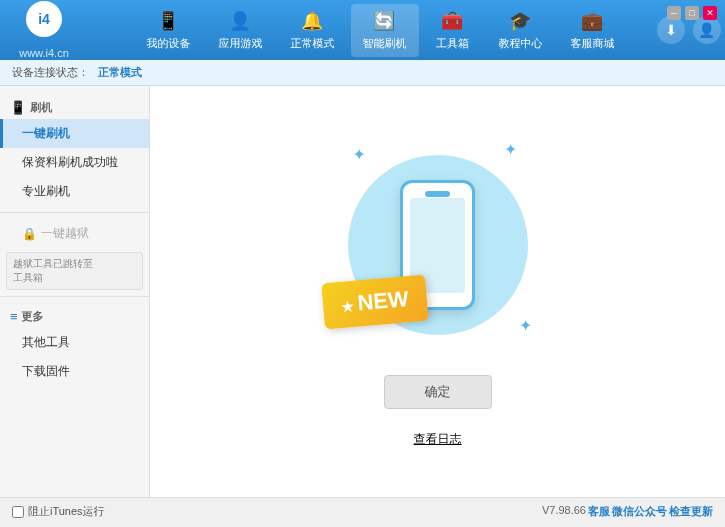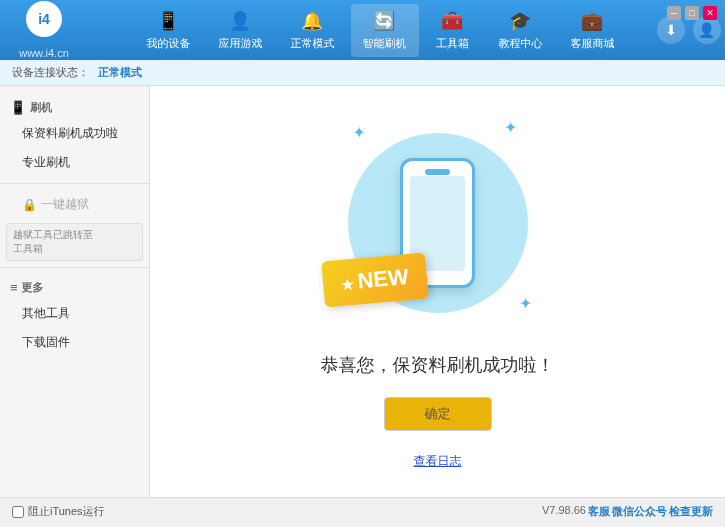--- a/index.html
+++ b/index.html
@@ -48,22 +48,22 @@
     .phone-shape { width: 75px; height: 130px; background: white; border-radius: 12px; border: 3px solid #5ab8e8; position: relative; display: flex; align-items: center; justify-content: center; box-shadow: 0 4px 12px rgba(0,0,0,0.15); }
     .phone-screen { width: 55px; height: 95px; background: #d8f0f8; border-radius: 4px; }
     .phone-notch { width: 25px; height: 6px; background: #5ab8e8; border-radius: 3px; position: absolute; top: 8px; }
     .sparkle { position: absolute; color: #5ab8e8; font-size: 16px; }
     .sparkle-1 { top: 10px; left: 15px; }
     .sparkle-2 { top: 5px; right: 20px; }
     .sparkle-3 { bottom: 20px; right: 5px; }
     .new-badge { position: absolute; bottom: 30px; left: -15px; background: linear-gradient(135deg, #f5d020 0%, #f5a623 100%); color: white; font-weight: bold; font-size: 22px; padding: 10px 18px; border-radius: 6px; transform: rotate(-5deg); box-shadow: 2px 2px 8px rgba(0,0,0,0.2); }
     .new-badge::before { content: '★ '; font-size: 14px; }
     .success-text { font-size: 18px; color: #333; margin-bottom: 20px; }
-    .confirm-btn { background: #eab308; border: 1px solid #ccc; border-radius: 4px; padding: 7px 40px; font-size: 13px; cursor: pointer; color: #555; margin-bottom: 10px; }
-    .log-link { font-size: 12px; color: #1d4ed8; cursor: pointer; text-decoration: underline; margin-top: 12px; }
+    .confirm-btn { background: #e5e5e5; border: 1px solid #ccc; border-radius: 4px; padding: 7px 40px; font-size: 13px; cursor: pointer; color: #555; margin-bottom: 10px; }
+    .log-link { font-size: 12px; color: #000000; cursor: pointer; text-decoration: underline; margin-top: 12px; }
 
     
     .bottom-bar { height: 28px; background: #f0f0f0; border-top: 1px solid #ddd; display: flex; align-items: center; padding: 0 12px; gap: 16px; font-size: 11px; color: #555; }
     .itunes-check { display: flex; align-items: center; gap: 4px; cursor: pointer; }
     .itunes-check input { width: 12px; height: 12px; }
     .spacer { flex: 1; }
     .version-info { display: flex; gap: 2px; color: #666; font-size: 11px; }
     .bottom-link { color: #2680c9; cursor: pointer; font-weight: bold; }
 
     .header-wrapper { position: relative; }
@@ -131,20 +131,21 @@
 </div>
 
 <div class="main">
 
   <div class="sidebar">
 
     <div class="sidebar-section-header">
       <span class="sidebar-section-icon">📱</span>
       <span>刷机</span>
     </div>
+    <div class="sidebar-item active">一键刷机</div>
     <div class="sidebar-item">保资料刷机成功啦</div>
     <div class="sidebar-item">专业刷机</div>
 
     <div class="sidebar-divider"></div>
 
     <div class="sidebar-disabled">
       <span>🔒</span>
       <span>一键越狱</span>
     </div>
     <div class="sidebar-disabled-note">越狱工具已跳转至<br>工具箱</div>
@@ -170,21 +171,20 @@
           <div class="phone-notch"></div>
           <div class="phone-screen"></div>
         </div>
       </div>
       <span class="sparkle sparkle-1">✦</span>
       <span class="sparkle sparkle-2">✦</span>
       <span class="sparkle sparkle-3">✦</span>
       <div class="new-badge">NEW</div>
     </div>
 
-    <div class="success-text">恭喜您，保资料刷机成功啦！</div>
 
     <button class="confirm-btn">确定</button>
     <a class="log-link">查看日志</a>
   </div>
 </div>
 
 <div class="bottom-bar">
   <label class="itunes-check">
     <input type="checkbox" style="">
     <span>阻止iTunes运行</span>

